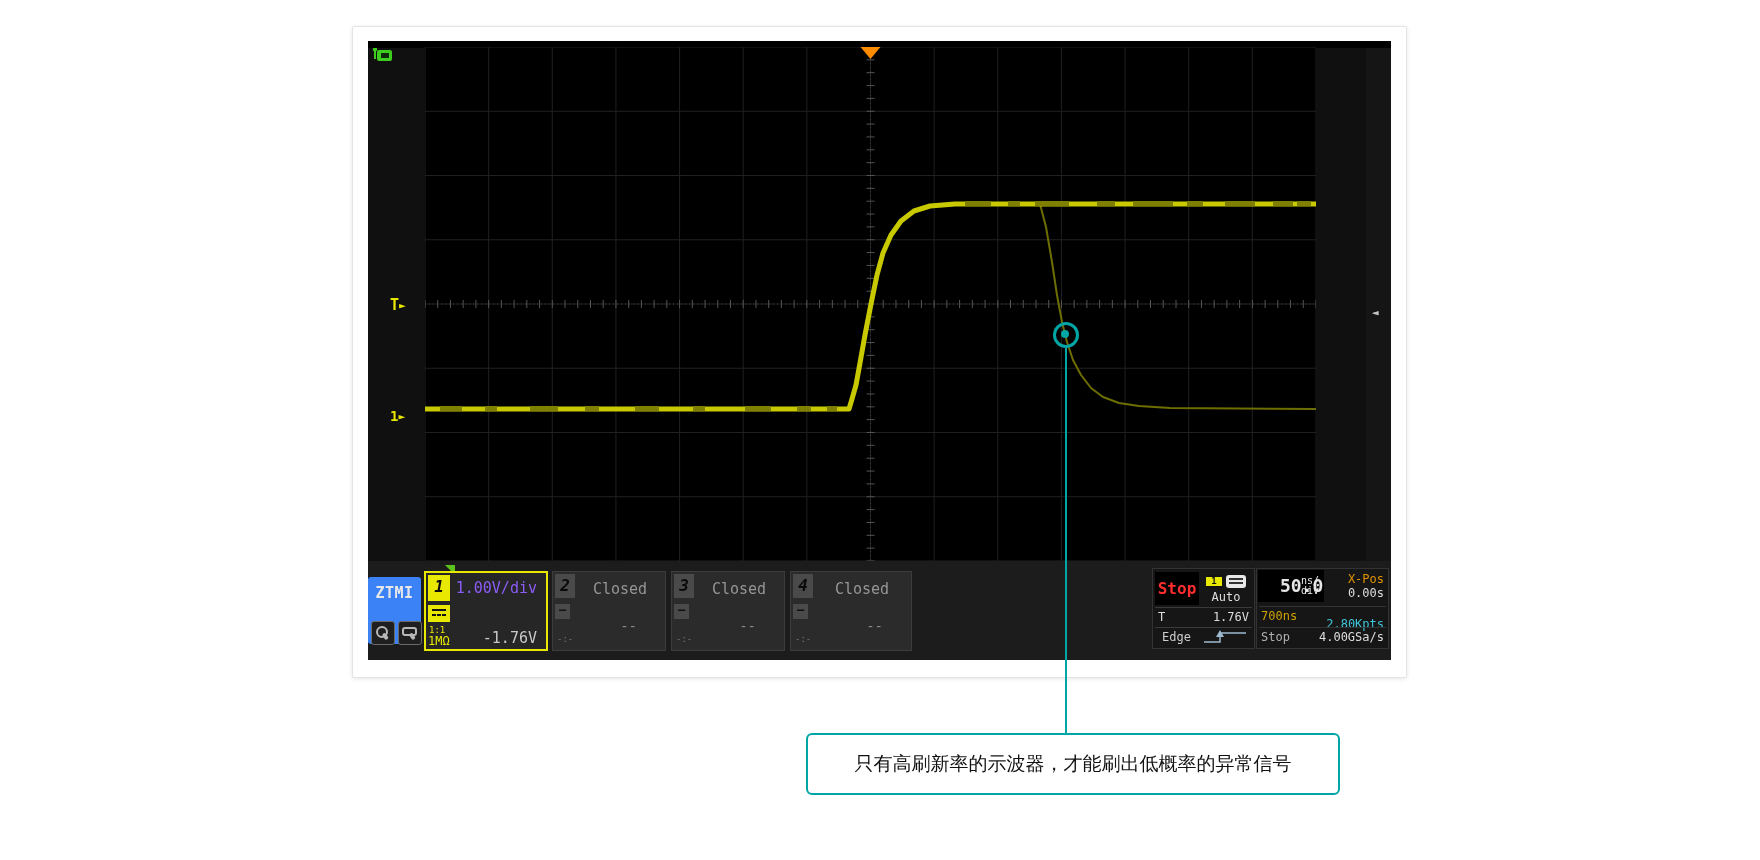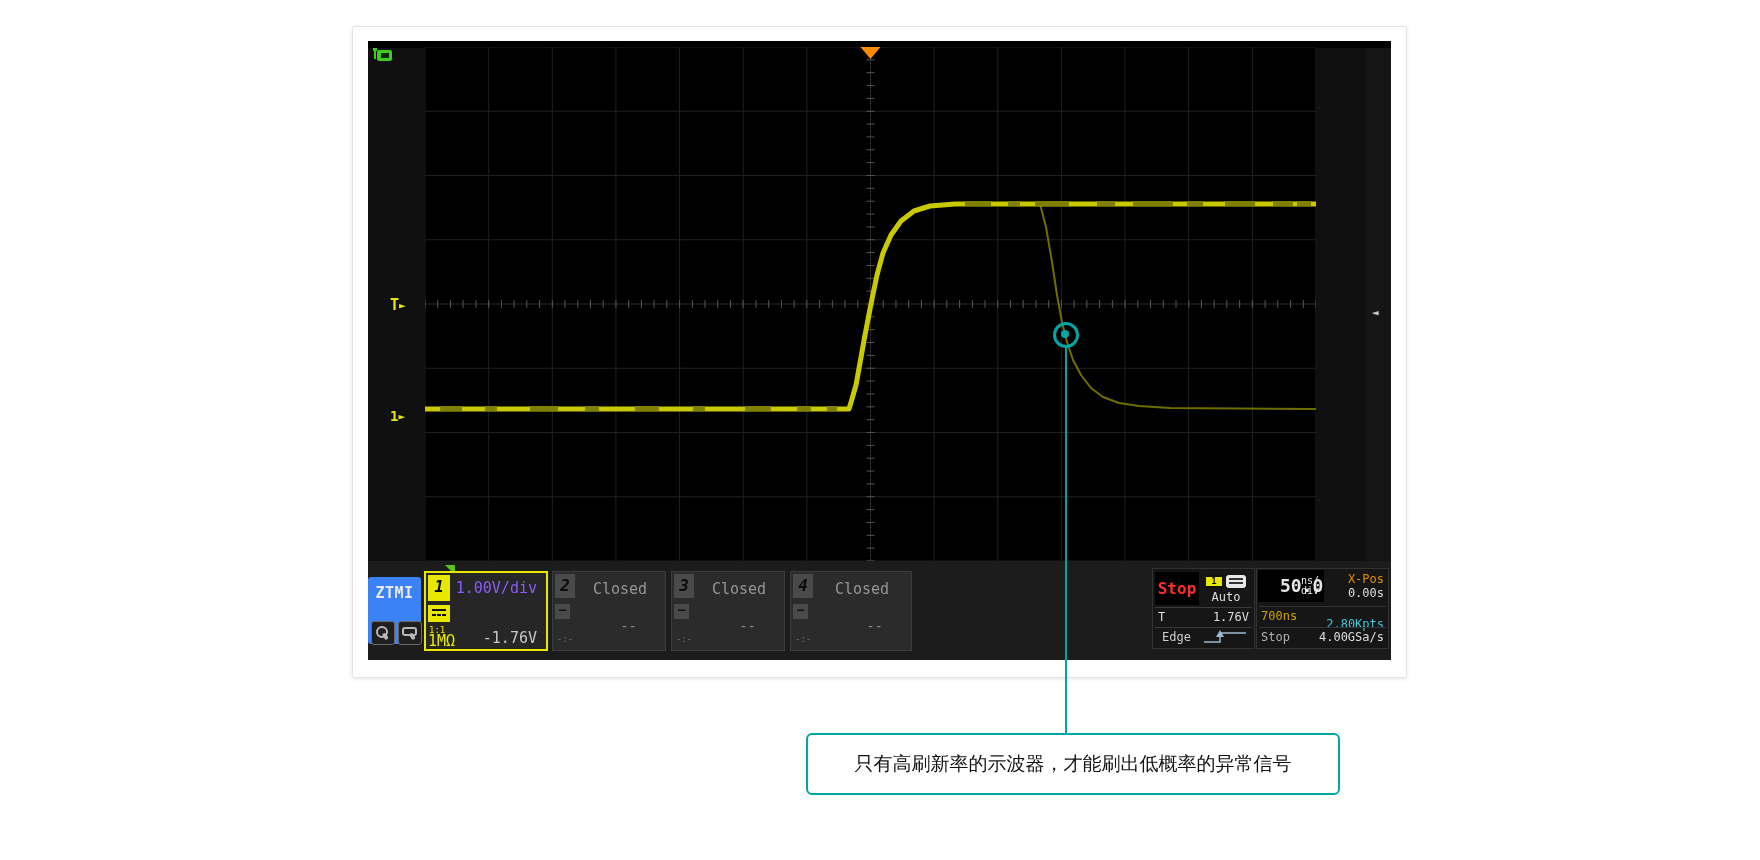--- a/index.html
+++ b/index.html
@@ -33,21 +33,21 @@
            font-weight:bold;font-style:italic;font-size:16px;text-align:center;line-height:24px;}
   .ch1 .numchip{background:#e8e800;width:22px;height:26px;}
   .dcchip{position:absolute;left:2px;top:32px;width:22px;height:17px;background:#e8e800;}
   .dcchip .l1{position:absolute;left:4px;top:4px;width:14px;height:2px;background:#111;}
   .dcchip .l2{position:absolute;left:4px;top:9px;width:4px;height:2px;background:#111;box-shadow:5px 0 #111,10px 0 #111;}
   .dashchip{position:absolute;left:2px;top:32px;width:15px;height:15px;background:#4a4a4a;color:#111;
             font-size:12px;font-weight:bold;text-align:center;line-height:13px;}
   .vdiv{position:absolute;right:9px;top:6px;color:#8b5cf6;font-size:15px;}
   .voff{position:absolute;right:9px;top:56px;color:#c8c8c8;font-size:15px;}
   .probe{position:absolute;left:3px;top:52px;color:#e8e800;font-size:9px;line-height:10px;}
-  .imped{position:absolute;left:2px;top:63px;color:#e8e800;font-size:15px;line-height:10px;}
+  .imped{position:absolute;left:2px;top:63px;color:#e8e800;font-size:12px;line-height:10px;}
   .closed{position:absolute;left:22px;right:0;top:8px;text-align:center;color:#969696;font-size:15px;}
   .vval{position:absolute;right:28px;top:46px;color:#8a8a8a;font-size:14px;}
   .vsub{position:absolute;left:4px;top:62px;color:#777;font-size:9px;}
   .panel{position:absolute;top:7px;height:81px;background:#161616;border:1px solid #333;box-sizing:border-box;}
   .trigp{left:784px;width:103px;padding-left:28px;}
   .stopbox{position:absolute;left:2px;top:3px;width:44px;height:33px;background:#000;color:#ff2d2d;
            font-weight:bold;font-size:16px;text-align:center;line-height:33px;}
   .trchip{position:absolute;left:53px;top:6px;width:16px;height:13px;background:#e8e800;border-top:2px solid #111;
           border-bottom:2px solid #111;box-sizing:border-box;color:#111;font-size:9px;font-weight:bold;
           text-align:center;line-height:9px;}

